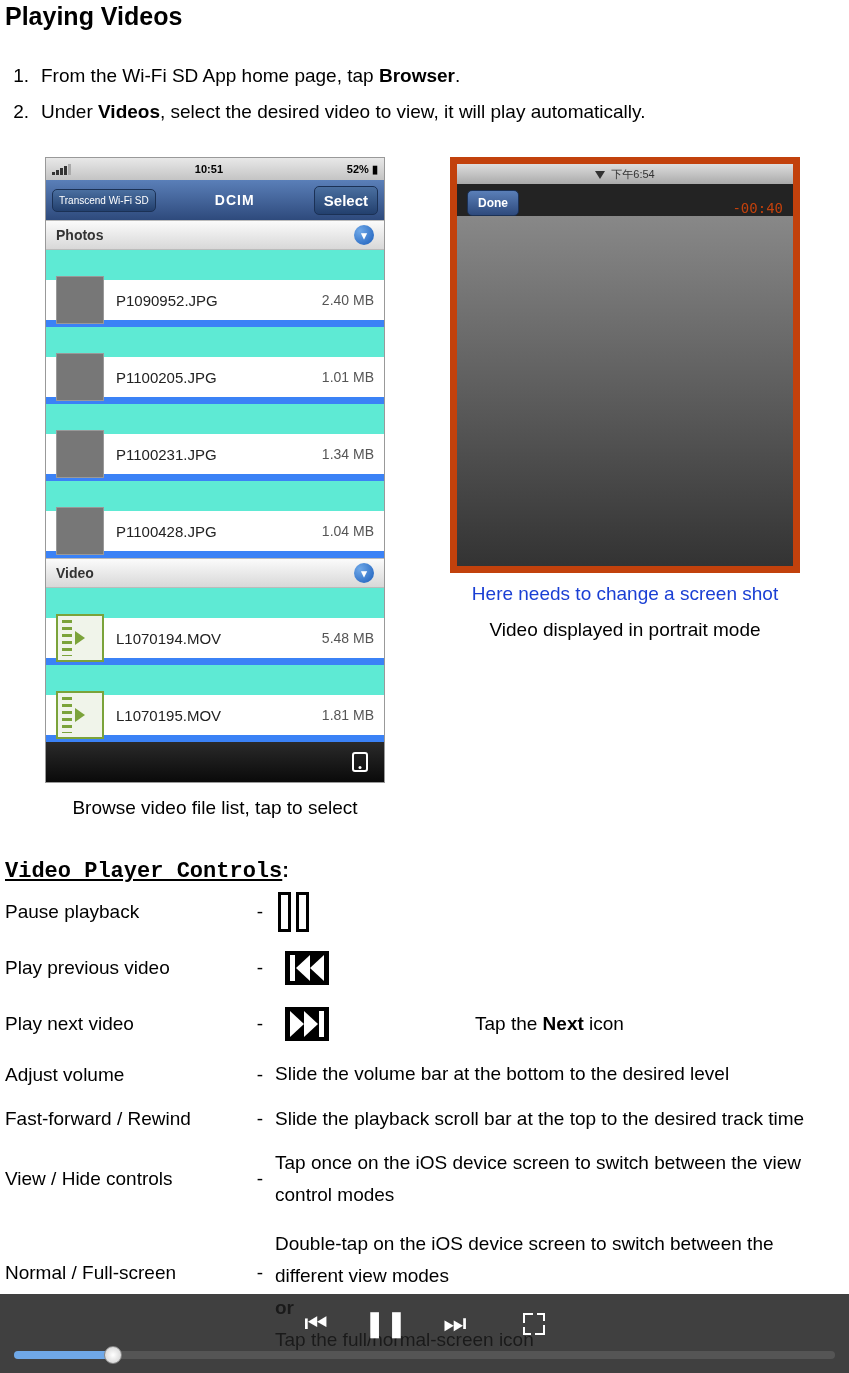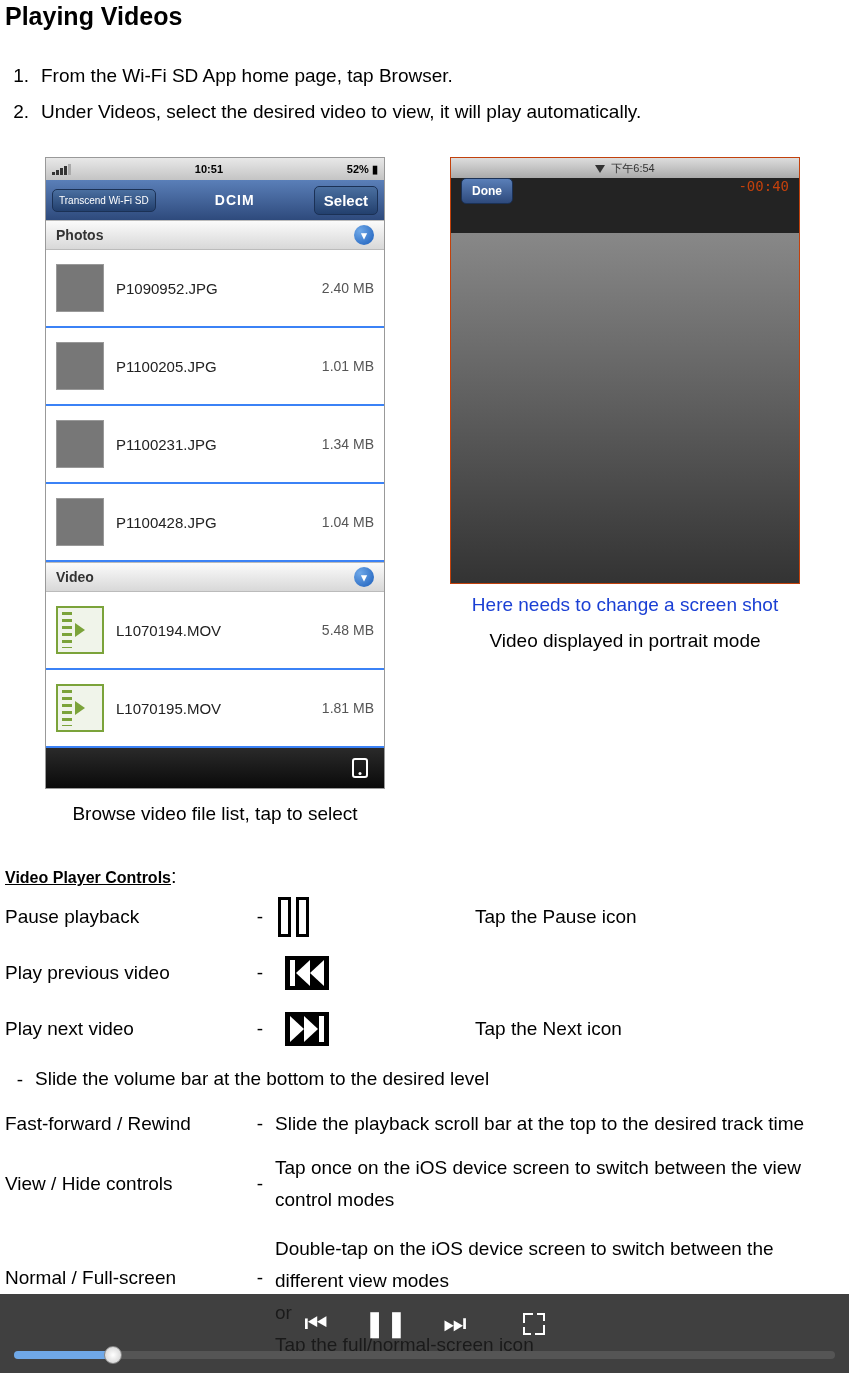--- a/index.html
+++ b/index.html
@@ -4,53 +4,53 @@
   <style>
     * { box-sizing: border-box; margin: 0; padding: 0; }
     body { font-family: Arial, Helvetica, sans-serif; width: 849px; background: #fff; color: #000; padding: 0 5px 30px 5px; }
     
     .page-title { font-size: 25px; font-weight: bold; margin-bottom: 28px; margin-top: 2px; }
     
     .instructions { margin-bottom: 28px; }
     .instruction-item { display: flex; font-size: 19px; line-height: 1.8; margin-bottom: 2px; }
     .instruction-num { width: 36px; flex-shrink: 0; text-align: right; padding-right: 12px; }
     .instruction-text { flex: 1; }
-    .bold { font-weight: normal; }
+    .bold { font-weight: bold; }
     
     .screenshots { display: flex; gap: 60px; margin-bottom: 36px; padding-left: 40px; }
     .screenshot-col { display: flex; flex-direction: column; align-items: center; }
     
     
     .phone-mock { width: 340px; border: 1px solid #999; background: #5eead4; }
     .ios-statusbar { background: linear-gradient(#e8e8e8,#c4c4c4); height: 22px; display: flex; justify-content: space-between; align-items: center; padding: 0 6px; font-size: 11px; font-weight: bold; }
     .ios-statusbar .sig { display:flex; align-items:flex-end; gap:1px; }
     .ios-statusbar .sig span { width:3px; background:#333; display:inline-block;}
     .sig span:nth-child(1){height:3px} .sig span:nth-child(2){height:5px} .sig span:nth-child(3){height:7px} .sig span:nth-child(4){height:9px} .sig span:nth-child(5){height:11px;background:#aaa}
     .ios-navbar { background: linear-gradient(#5a7fb8,#2e4a7c); height: 40px; display: flex; align-items: center; justify-content: space-between; padding: 0 6px; color:#fff; }
     .nav-back { background: linear-gradient(#4a6fa0,#23406e); border:1px solid #1b3155; border-radius:5px; font-size:10px; padding:5px 6px; color:#fff; }
     .nav-title { font-weight:bold; font-size:14px; letter-spacing:1px; }
     .nav-select { background: linear-gradient(#4a6fa0,#23406e); border:1px solid #1b3155; border-radius:5px; font-size:15px; padding:5px 9px; color:#fff; font-weight:bold; }
     .section-header { background: linear-gradient(#fbfbfb,#d8d8d8); height: 30px; display:flex; align-items:center; justify-content:space-between; padding:0 10px; border-top:1px solid #bbb; border-bottom:1px solid #bbb; font-size:14px; font-weight:bold; color:#333;}
     .chev-circle { width:20px; height:20px; border-radius:50%; background:radial-gradient(circle at 30% 30%, #6fa8e8, #1a5dbb); display:flex; align-items:center; justify-content:center; color:#fff; font-size:11px;}
-    .file-row { background:#fff; height:78px; display:flex; align-items:center; padding:0 10px; border-bottom:2px solid #3b82f6; gap:12px; }
+    .file-row { background:#fff; height:47px; display:flex; align-items:center; padding:0 10px; border-bottom:7px solid #3b82f6; gap:12px;margin-top:30px; }
     .thumb { width:48px; height:48px; background:#777; border:1px solid #999; }
     .thumb.video { background:#f0f4ea; border:2px solid #7ba33a; position:relative; }
     .thumb.video::before { content:''; position:absolute; left:4px; top:4px; width:10px; height:36px; background:repeating-linear-gradient(#7ba33a 0 3px, transparent 3px 7px);}
     .thumb.video::after { content:''; position:absolute; left:50%; top:50%; transform:translate(-50%,-50%); border-left:10px solid #7ba33a; border-top:7px solid transparent; border-bottom:7px solid transparent;}
     .file-name { flex:1; font-size:15px; color:#222; }
     .file-size { font-size:14px; color:#555; }
     .bottom-bar { background: linear-gradient(#2a2a2a,#0a0a0a); height: 40px; display:flex; align-items:center; justify-content:flex-end; padding:0 16px;}
     .tablet-icon { width:16px; height:20px; border:2px solid #fff; border-radius:3px; position:relative;}
     .tablet-icon::after{content:''; position:absolute; bottom:1px; left:50%; transform:translateX(-50%); width:3px; height:3px; border-radius:50%; background:#fff;}
     
     
-    .phone-mock2 { width: 350px; border:1px solid #c2410c; background:#000; }
+    .phone-mock2 { width: 350px; border:7px solid #c2410c; background:#000; }
     .statusbar2 { background: linear-gradient(#ddd,#aaa); height:20px; display:flex; justify-content:center; align-items:center; font-size:11px; color:#333; gap:6px;}
     .statusbar2 .wifi-icon { width:0; height:0; border-left:5px solid transparent; border-right:5px solid transparent; border-bottom:8px solid #333; transform:rotate(180deg) translateY(-1px);}
-    .video-top { background: rgba(50,50,50,0.7); height:55px; display:flex; align-items:flex-start; justify-content:space-between; padding:0 10px; }
+    .video-top { background: rgba(50,50,50,0.7); height:32px; display:flex; align-items:flex-end; justify-content:space-between; padding:0 10px; }
     .done-btn { background: linear-gradient(#5a7fb8,#2e4a7c); border:1px solid #1b3155; border-radius:5px; color:#fff; font-size:12px; padding:5px 10px; font-weight:bold;}
     .time-label { color:#c2410c; font-size:14px; font-family: monospace;}
     .video-body { height:350px; background: linear-gradient(135deg,#4a4a4a,#2a2a2a); position:relative; overflow:hidden;}
     .fake-scene { position:absolute; inset:0; background: linear-gradient(#888 0%, #666 40%, #333 100%);}
     .video-controls-panel { position:absolute; bottom:0; left:0; right:0; background: rgba(30,30,30,0.85); padding:14px 10px 8px;}
     .vc-buttons { display:flex; justify-content:center; align-items:center; gap:36px; margin-bottom:12px;}
     .vc-btn { color:#fff; font-size:26px; }
     .fullscreen-corner { margin-left:20px; width:22px; height:22px; position:relative;}
     .fullscreen-corner::before, .fullscreen-corner::after { content:''; position:absolute; width:8px; height:8px; border:2px solid #fff;}
     .fullscreen-corner::before { top:0; left:0; border-right:none; border-bottom:none;}
@@ -58,21 +58,21 @@
     .fs2 { position:absolute; width:8px; height:8px; border:2px solid #fff;}
     .fs2.tr { top:0; right:0; border-left:none; border-bottom:none;}
     .fs2.bl { bottom:0; left:0; border-right:none; border-top:none;}
     .vol-slider { height:8px; background:#555; border-radius:4px; position:relative; margin: 0 4px 6px;}
     .vol-slider::before { content:''; position:absolute; left:0; top:0; bottom:0; width:12%; background:#6fa8e8; border-radius:4px;}
     .vol-thumb { position:absolute; left:12%; top:50%; transform:translate(-50%,-50%); width:18px; height:18px; border-radius:50%; background: radial-gradient(#fff,#ccc); border:1px solid #888;}
     
     .note-text { color: #1a3fd4; font-size: 19px; margin-top: 10px; text-align: center; width: 360px; }
     .caption { font-size: 19px; margin-top: 14px; }
     
-    .section-title { font-size: 16px; font-weight: bold; text-decoration: underline; margin-bottom: 14px; }
+    .section-title { font-size: 22px; font-weight: bold; text-decoration: underline; margin-bottom: 14px; font-family: Liberation Mono, monospace; }
     .section-title-colon { text-decoration: none; }
     
     
     .controls-table { width: 100%; }
     .ct-row { display: flex; align-items: center; font-size: 19px; padding: 6px 0; }
     .ct-row.tall { min-height: 54px; }
     .ct-label { width: 240px; flex-shrink: 0; }
     .ct-dash { width: 30px; flex-shrink: 0; text-align: center; }
     .ct-icon-cell { width: 200px; flex-shrink: 0; display:flex; align-items:center; }
     .ct-desc { flex: 1; line-height: 1.7; }
@@ -222,23 +222,20 @@
     <div class="ct-label">Pause playback</div>
     <div class="ct-dash">-</div>
     <div class="ct-icon-cell">
       <span class="icon-box narrow">
         <span class="pause-icon">
             <span></span>
             <span></span>
           </span>
       </span>
     </div>
-    <div class="ct-desc">
-      <span>Tap the </span><span class="bold">Pause</span><span> icon</span>
-    </div>
   </div>
 
   <div class="ct-row tall">
     <div class="ct-label">Play previous video</div>
     <div class="ct-dash">-</div>
     <div class="ct-icon-cell">
       <span class="icon-box wide">
         <span class="prev-icon">
             <span class="bar-v"></span>
             <span class="tri left"></span>
@@ -259,20 +256,21 @@
             <span class="bar-v"></span>
           </span>
       </span>
     </div>
     <div class="ct-desc">
       <span>Tap the </span><span class="bold">Next</span><span> icon</span>
     </div>
   </div>
 
   <div class="ct-row">
+    <div class="ct-label">Adjust volume</div>
     <div class="ct-dash">-</div>
     <div class="ct-desc">Slide the volume bar at the bottom to the desired level</div>
   </div>
 
   <div class="ct-row">
     <div class="ct-label">Fast-forward / Rewind</div>
     <div class="ct-dash">-</div>
     <div class="ct-desc">Slide the playback scroll bar at the top to the desired track time</div>
   </div>
 

